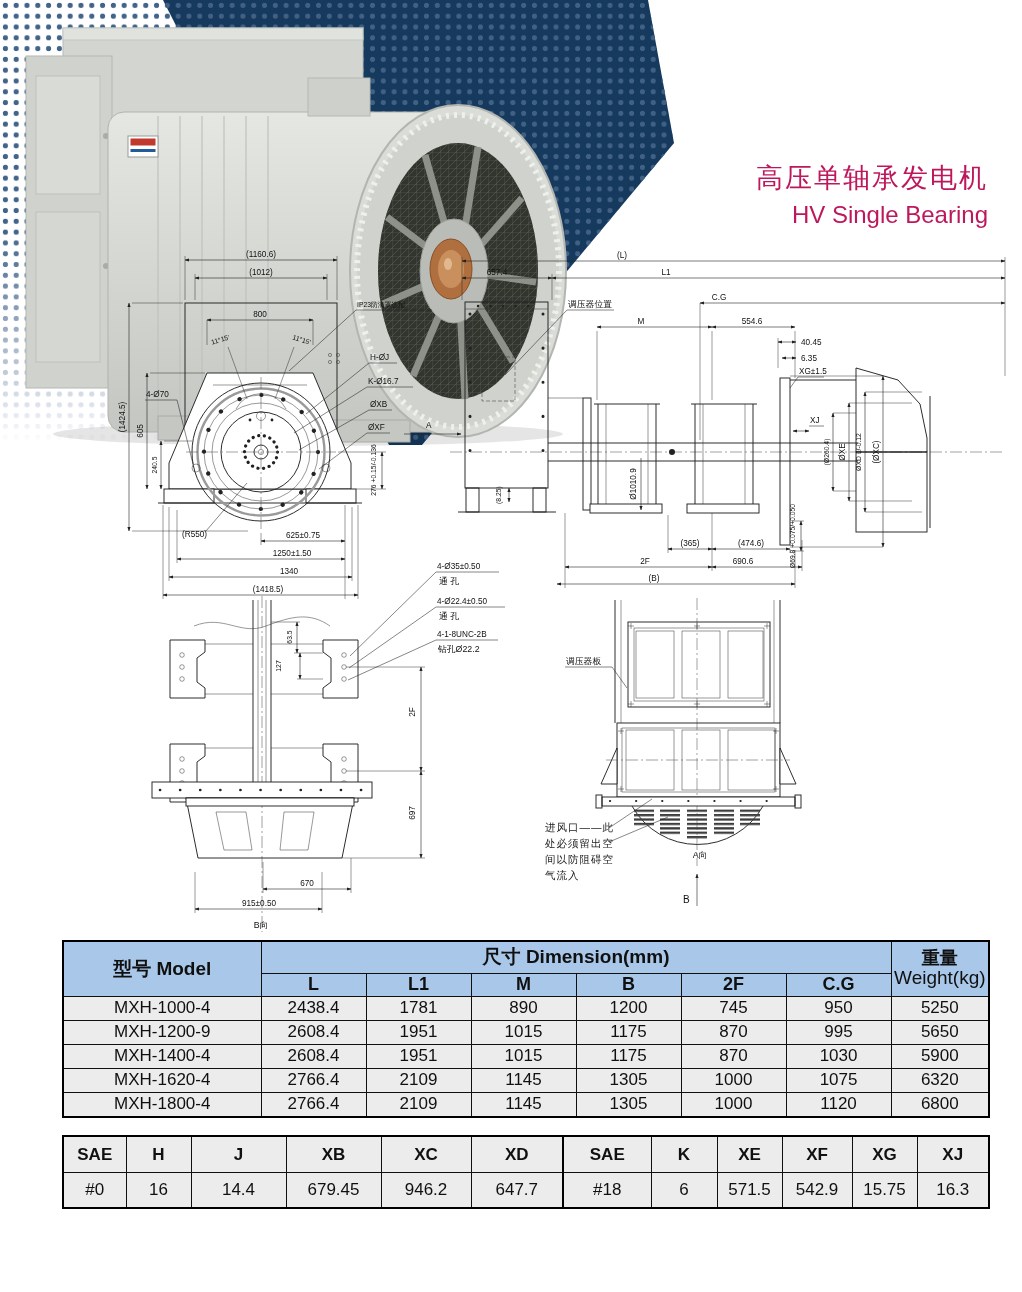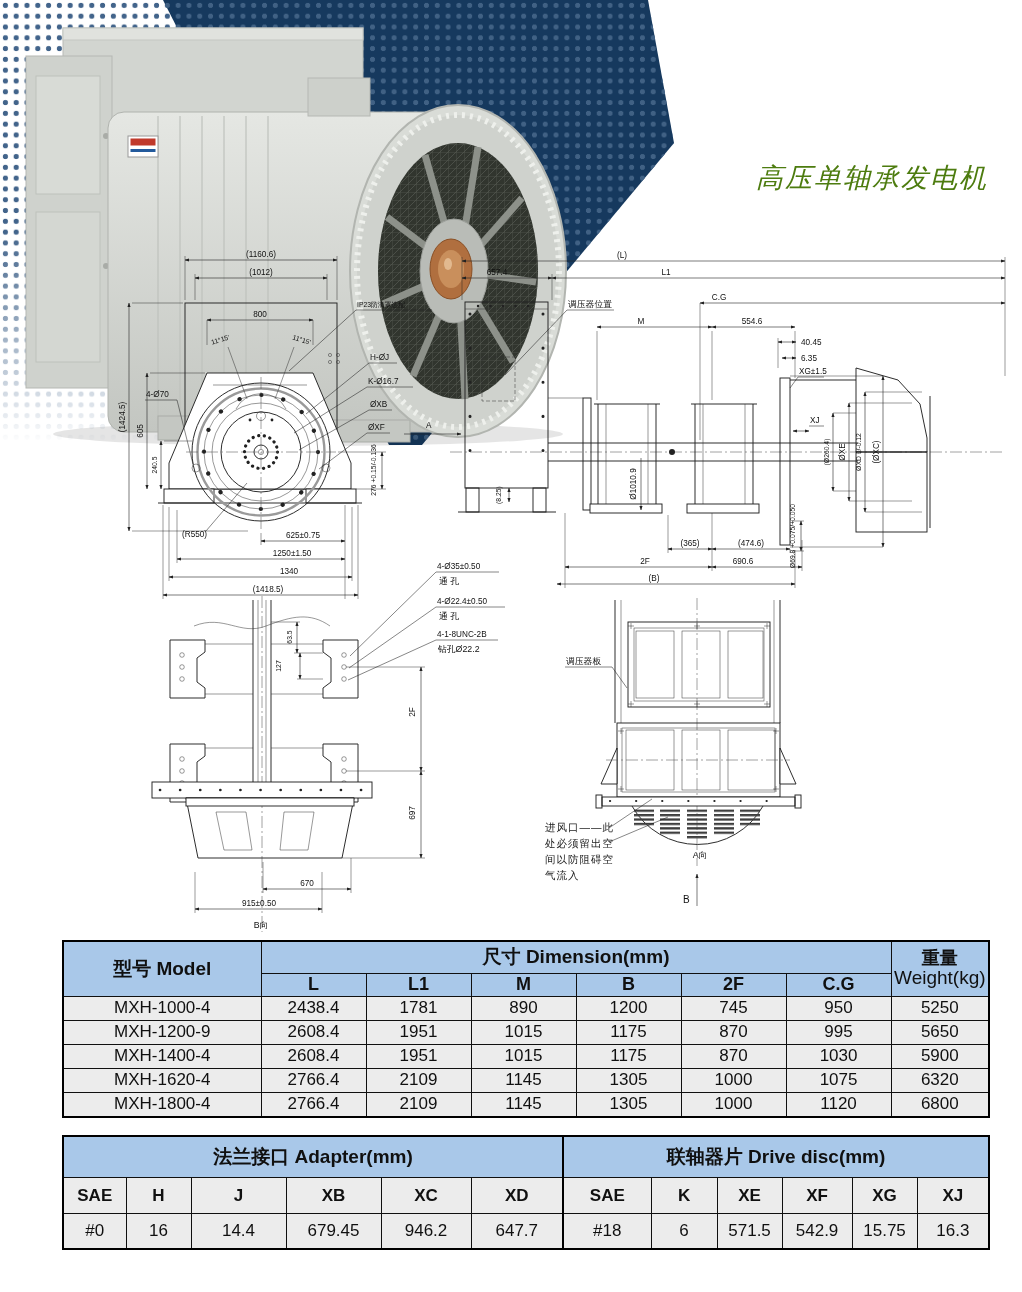--- a/index.html
+++ b/index.html
@@ -12,21 +12,21 @@
         background-size:10.8px 10.8px;
         clip-path:polygon(0 0,648px 0,674px 143px,422px 445px,0 445px);
         -webkit-mask-image:linear-gradient(to bottom,#000 50%,transparent 96%);
         mask-image:linear-gradient(to bottom,#000 50%,transparent 96%);}
   .navy{position:absolute;inset:0;background-color:#16395e;
         background-image:radial-gradient(circle,rgba(116,146,178,.45) 2.2px,transparent 2.9px);
         background-size:10.8px 10.8px;
         clip-path:polygon(163px 0,648px 0,674px 143px,422px 445px,389px 445px);}
   .photo{position:absolute;left:8px;top:16px;}
   
-  .title{position:absolute;top:160px;right:34px;text-align:right;color:#4d7c0f;font-style:italic;}
+  .title{position:absolute;top:160px;right:34px;text-align:right;color:#be185d;}
   .title .zh{font-size:27px;letter-spacing:2px;font-weight:500;}
   .title .en{font-size:24px;margin-top:5px;font-weight:400;}
   
   svg.draw{position:absolute;overflow:visible;}
   .lw{stroke:#222;stroke-width:.95;fill:none;}
   .lwf{stroke:#222;stroke-width:.95;fill:#fff;}
   .thin{stroke:#333;stroke-width:.5;fill:none;}
   .grey{stroke:#9a9a9a;}
   .cl{stroke:#555;stroke-width:.55;fill:none;stroke-dasharray:12 3 2 3;}
   .dim{stroke:#222;stroke-width:.6;fill:none;marker-start:url(#arr);marker-end:url(#arr);}
@@ -135,20 +135,21 @@
           <ellipse cx="443" cy="253" rx="21" ry="30" fill="#b06f3f" stroke="#8a5026"></ellipse>
           <ellipse cx="443" cy="253" rx="13" ry="19" fill="#c98f5c"></ellipse>
           <ellipse cx="440" cy="248" rx="4" ry="6" fill="#e2b98f"></ellipse>
         </g>
       </g>
     </svg>
   </div>
 
   <div class="title">
     <div class="zh">高压单轴承发电机</div>
+    <div class="en">HV Single Bearing</div>
   </div>
 
   <svg class="draw" style="left:90px;top:246px" width="352" height="360" viewBox="90 246 352 360">
     <g>
       <rect x="185" y="303" width="152" height="186" class="lw"></rect>
       <polygon points="207,373 313,373 351,463 351,489 169,489 169,463" class="lwf"></polygon>
       <line x1="213" y1="385" x2="307" y2="385" class="thin"></line>
       <rect x="164" y="489" width="50" height="14" class="lwf"></rect>
       <rect x="306" y="489" width="50" height="14" class="lwf"></rect>
       <line x1="158" y1="503" x2="362" y2="503" class="lw"></line>
@@ -572,24 +573,20 @@
         <col style="width:90px">
         <col style="width:92px">
       <col style="width:88px">
         <col style="width:66px">
         <col style="width:65px">
         <col style="width:70px">
         <col style="width:65px">
         <col style="width:72px">
     </colgroup>
     <tbody>
-        <tr class="h1">
-      <th colspan="6">法兰接口 Adapter(mm)</th>
-      <th colspan="6" class="split">联轴器片 Drive disc(mm)</th>
-    </tr>
     <tr class="h2">
       <th>SAE</th>
       <th>H</th>
       <th>J</th>
       <th>XB</th>
       <th>XC</th>
       <th>XD</th>
       <th class="split">SAE</th>
       <th>K</th>
       <th>XE</th>

